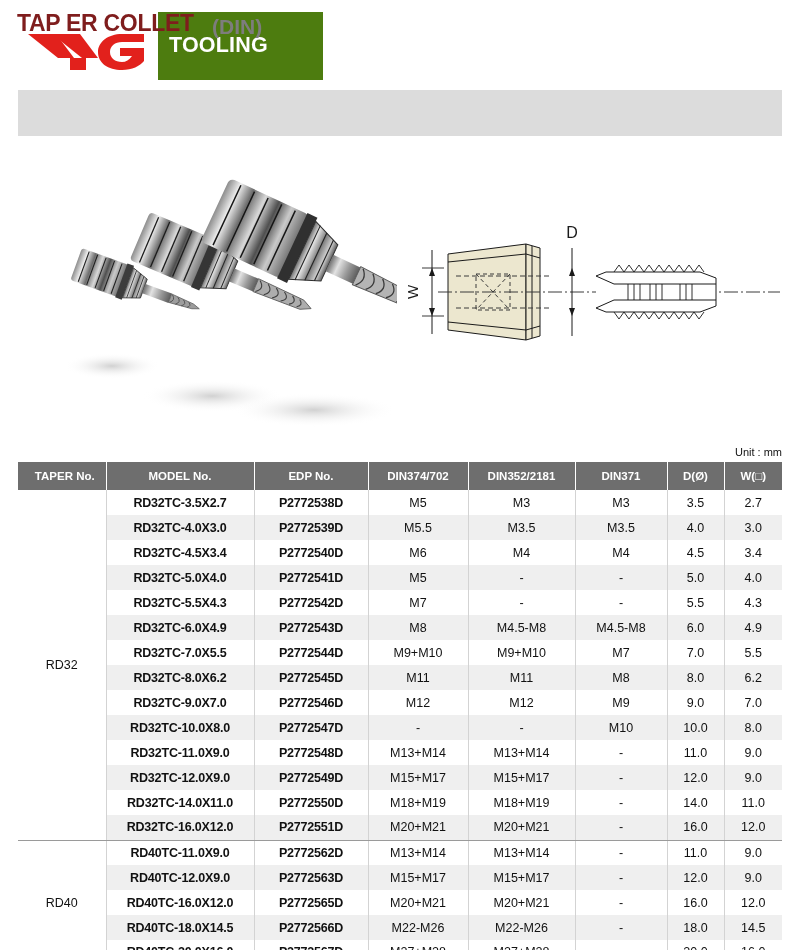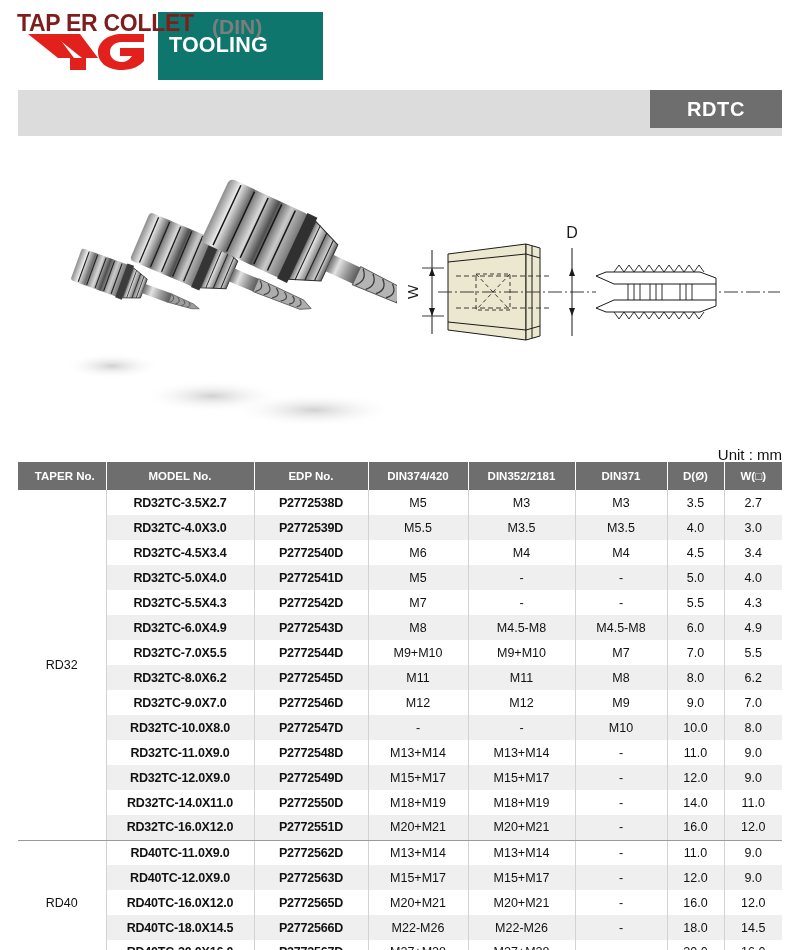--- a/index.html
+++ b/index.html
@@ -27,21 +27,21 @@
   .logo-mark {
     width: 140px;
     background: #ffffff;
     display: flex;
     align-items: center;
     justify-content: center;
   }
   .logo-mark svg { display: block; }
   .logo-words {
     flex: 1;
-    background: #0f766e;
+    background: #4d7c0f;
     color: #ffffff;
     display: flex;
     flex-direction: column;
     justify-content: center;
     padding-left: 11px;
     line-height: 1.02;
   }
   .logo-words .l1, .logo-words .l2 {
     font-size: 21.5px;
     font-weight: bold;
@@ -95,21 +95,21 @@
   .drawing {
     position: absolute;
     left: 400px; top: 222px;
     width: 390px; height: 140px;
   }
 
   
   .unit-label {
     position: absolute;
     right: 18px; top: 446px;
-    font-size: 15px;
+    font-size: 11px;
     color: #111111;
   }
 
   
   .tbl-wrap {
     position: absolute;
     left: 18px; top: 462px;
     width: 764px;
   }
   table.spec {
@@ -184,21 +184,20 @@
       </svg>
     </div>
     <div class="logo-words">
       <span class="l1">TOOLING</span>
     </div>
   </div>
 
   <div class="title-band"></div>
   <div class="title-main">TAP ER COLLET</div>
   <div class="title-sub">(DIN)</div>
-  <div class="code-badge">RDTC</div>
 
   <div class="photo">
     <svg width="345" height="270" viewBox="0 0 345 270">
       <defs>
         <linearGradient id="colletG" x1="0" y1="0" x2="1" y2="0">
           <stop offset="0%" stop-color="#8d8d8d"></stop>
           <stop offset="14%" stop-color="#efefef"></stop>
           <stop offset="30%" stop-color="#6d6d6d"></stop>
           <stop offset="46%" stop-color="#d8d8d8"></stop>
           <stop offset="62%" stop-color="#4f4f4f"></stop>
@@ -396,21 +395,21 @@
         <col style="width:107px">
         <col style="width:92px">
         <col style="width:57px">
         <col style="width:58px">
       </colgroup>
       <thead>
         <tr id="hdr-row">
             <th>TAPER No.</th>
             <th>MODEL No.</th>
             <th>EDP No.</th>
-            <th>DIN374/420</th>
+            <th>DIN374/702</th>
             <th>DIN352/2181</th>
             <th>DIN371</th>
             <th>D(Ø)</th>
             <th>W(□)</th>
           </tr>
       </thead>
       <tbody id="tbody">
           <tr class="odd">
             <td class="taper" rowspan="14" style="background: rgb(255, 255, 255); border-bottom: 1.5px solid rgb(154, 154, 154);">RD32</td>
             <td class="model">RD32TC-3.5X2.7</td>

